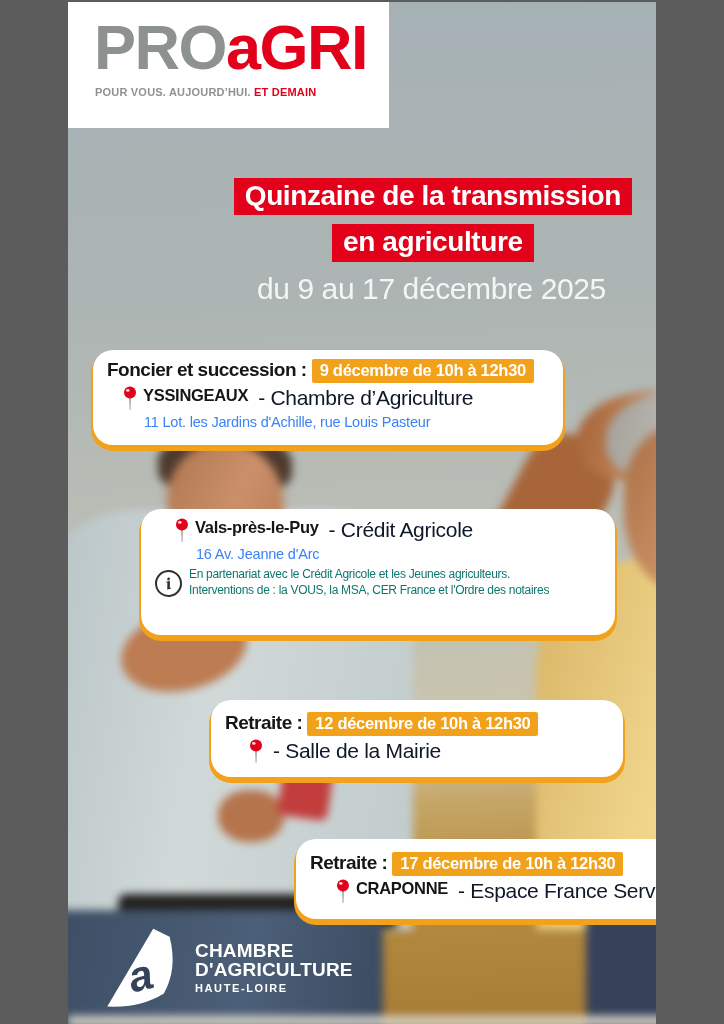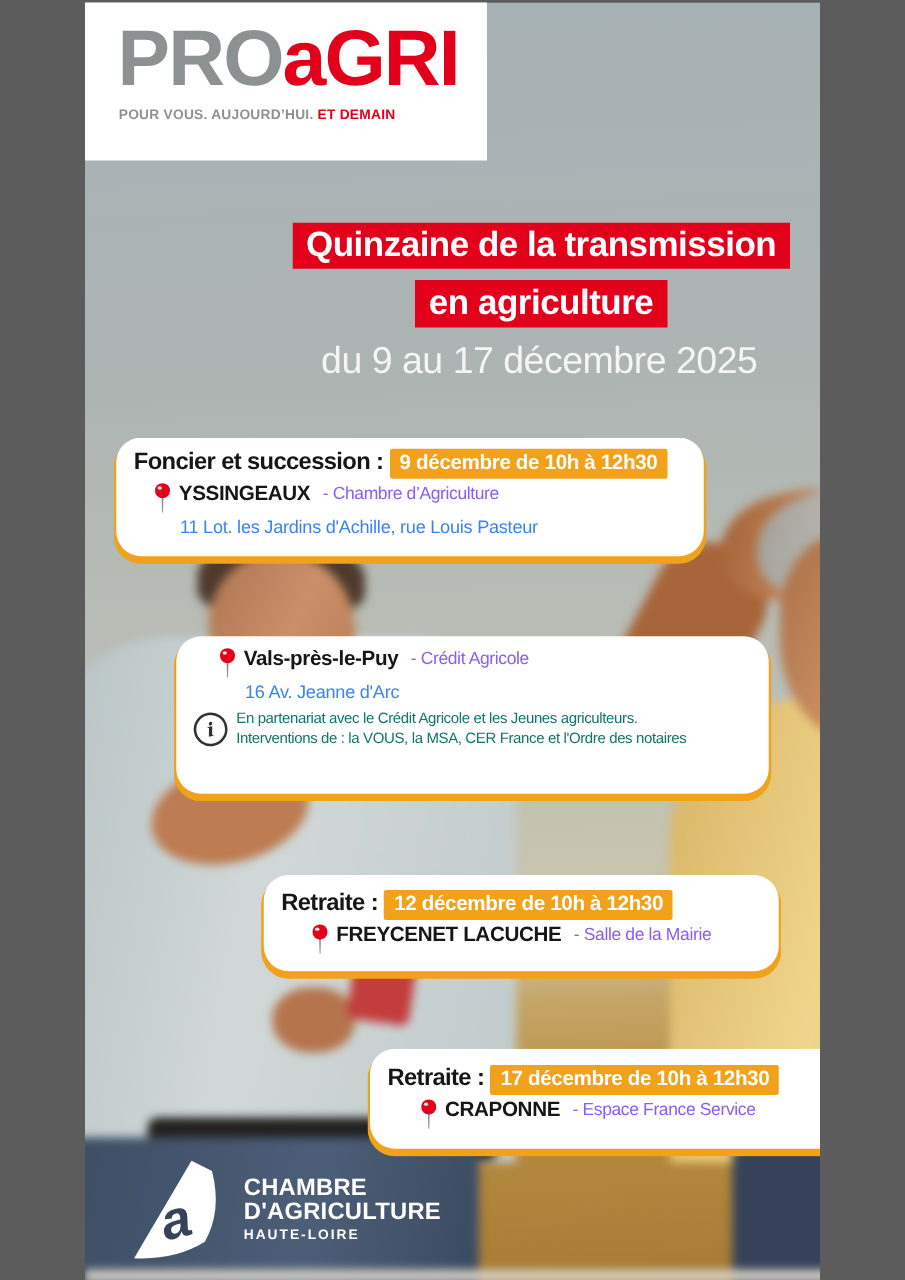--- a/index.html
+++ b/index.html
@@ -64,21 +64,21 @@
   .row1{display:flex;white-space:nowrap;}
   .cat{font-weight:bold;font-size:19px;letter-spacing:-.5px;color:#161616;}
   .chip{background:#f2a11b;color:#ffffff;font-weight:bold;font-size:16.5px;letter-spacing:-.3px;
     padding:2px 8px 3px;border-radius:2px;margin-left:5px;}
   .rowloc{display:flex;align-items:flex-start;gap:6px;white-space:nowrap;}
   .card1 .rowloc{margin-left:16px;}
   .card2 .rowloc{margin-left:20px;}
   .card3 .rowloc{margin-left:24px;}
   .card4 .rowloc{margin-left:26px;}
   .place{font-weight:bold;font-size:16.5px;letter-spacing:-.3px;color:#161616;}
-  .venue{font-size:14px;letter-spacing:-.3px;color:#8b5cf6;margin-left:4px;}
+  .venue{font-size:21px;letter-spacing:-.3px;color:#0f172a;margin-left:4px;}
   .addr{font-size:14.5px;color:#3b82f6;letter-spacing:-.2px;white-space:nowrap;}
   .card1 .addr{margin-left:37px;}
   .card2 .addr{margin-left:41px;}
   .pin{flex:0 0 auto;display:inline-block;}
   .rownote{display:flex;align-items:flex-start;gap:7px;margin-top:2px;}
   .info-icon{flex:0 0 auto;width:23px;height:23px;border:2px solid #303030;border-radius:50%;
     display:flex;align-items:center;justify-content:center;transform:rotate(-10deg);
     font-family:"DejaVu Serif","Liberation Serif",serif;font-style:italic;font-weight:bold;font-size:15px;color:#303030;margin-top:3px;}
   .note-lines{font-size:12px;letter-spacing:-.3px;color:#0f766e;line-height:1.32;white-space:nowrap;}
 
@@ -204,21 +204,20 @@
     <div class="row1">
       <span class="cat">Retraite :</span>
       <span class="chip">12 décembre de 10h à 12h30</span>
     </div>
     <div class="rowloc">
       <svg class="pin" width="14" height="25" viewBox="0 0 14 25">
         <polygon points="6.2,9 7.8,9 7.4,24 6.7,24" fill="#8b8b8b"></polygon>
         <circle cx="7" cy="6.5" r="6" fill="#e2001a"></circle>
         <ellipse cx="4.8" cy="4.4" rx="1.8" ry="1.4" fill="#ffffff" opacity=".85"></ellipse>
       </svg>
-      <span class="place">FREYCENET LACUCHE</span>
       <span class="venue">- Salle de la Mairie</span>
     </div>
   </div>
 
   <div class="card card4">
     <div class="row1">
       <span class="cat">Retraite :</span>
       <span class="chip">17 décembre de 10h à 12h30</span>
     </div>
     <div class="rowloc">

